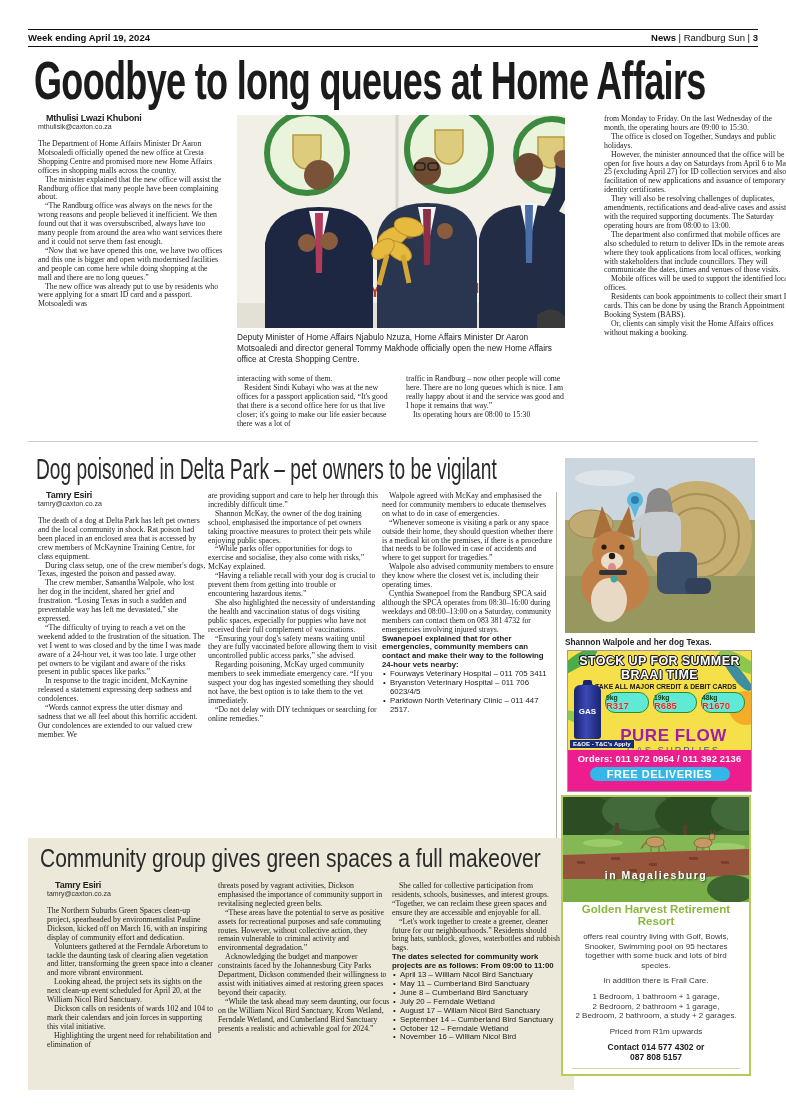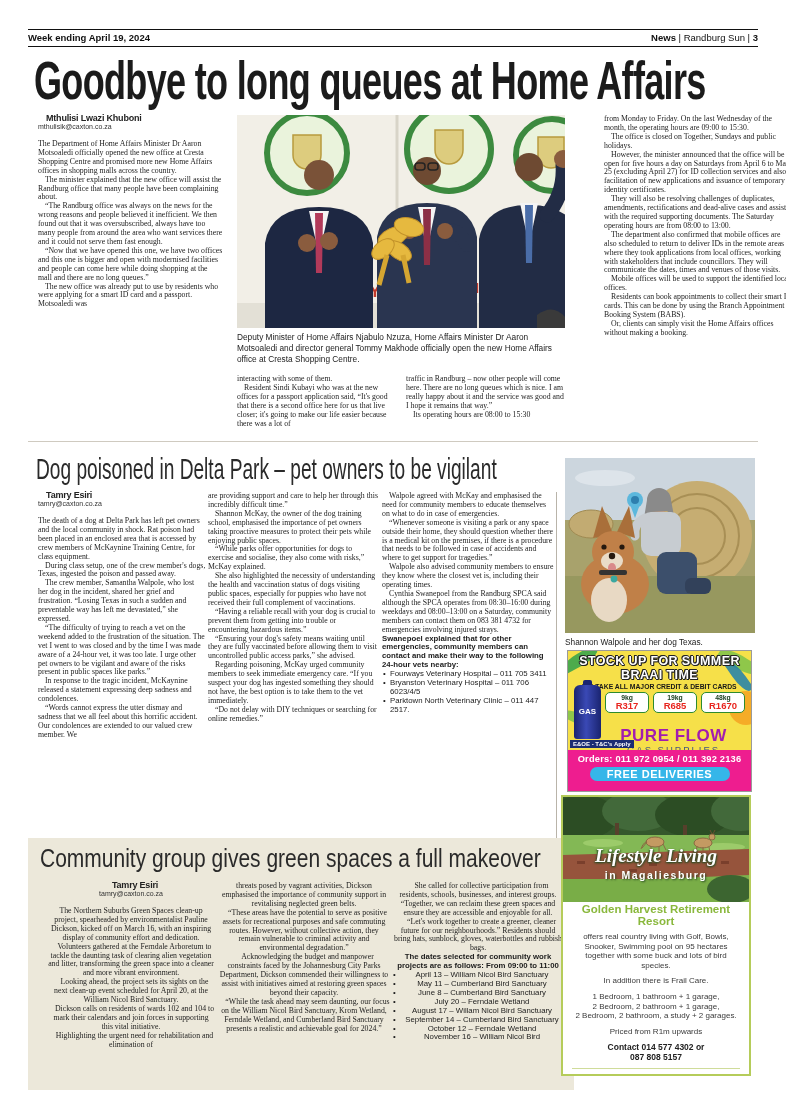--- a/index.html
+++ b/index.html
@@ -48,37 +48,37 @@
   .leaf.l1{width:40px;height:13px;left:-8px;top:2px;transform:rotate(-28deg);}
   .leaf.l2{width:44px;height:14px;right:-10px;top:4px;transform:rotate(32deg);background:#7cc24a;}
   .leaf.l3{width:36px;height:11px;right:-6px;top:20px;transform:rotate(55deg);background:#1f7fae;}
   .leaf.l4{width:34px;height:11px;left:-6px;bottom:26px;transform:rotate(24deg);background:#7cc24a;}
   .sun{position:absolute;width:34px;height:34px;border-radius:50%;background:#f5a623;right:-12px;top:40px;opacity:.9;}
   .gas-title{position:relative;text-align:center;font-weight:700;font-size:12.5px;letter-spacing:.4px;color:#fff;margin-top:3px;
              text-shadow:-1px 0 #222,1px 0 #222,0 -1px #222,0 1px #222,1px 1px #222,-1px -1px #222;}
   .gas-title.t2{margin-top:0;}
   .gas-cards{position:relative;text-align:center;font-weight:700;font-size:6.8px;color:#171717;margin-top:1px;}
   .gas-pills{position:relative;display:flex;gap:4px;justify-content:flex-end;padding-right:6px;margin-top:2px;}
-  .pill{background:#ffffff;border:1px solid #2e8b2e;border-radius:5px;width:42px;text-align:center;padding:1px 0;}
+  .pill{background:#5eead4;border:1px solid #2e8b2e;border-radius:10px;width:42px;text-align:left;padding:1px 0;}
   .pill .size{font-size:6.8px;font-weight:700;color:#14391a;line-height:7px;}
   .pill .price{font-size:9.5px;font-weight:800;color:#e8251f;line-height:10px;text-shadow:0 0 1px #fff;}
   .gas-brand{position:relative;text-align:center;margin-left:28px;font-size:17px;font-weight:800;color:#a21caf;letter-spacing:.5px;line-height:18px;margin-top:14px;}
   .gas-brand2{position:relative;text-align:center;margin-left:28px;font-size:9.5px;font-weight:400;color:#45597e;letter-spacing:2px;line-height:10px;}
   .cylinder{position:absolute;left:6px;top:34px;width:27px;height:54px;background:linear-gradient(90deg,#1a2470,#3a49b5 45%,#1a2470);
             border-radius:6px 6px 3px 3px;text-align:center;}
   .cylinder::before{content:"";position:absolute;left:9px;top:-5px;width:9px;height:5px;background:#1a2470;border-radius:2px 2px 0 0;}
   .cylinder span{color:#fff;font-weight:700;font-size:8px;line-height:54px;}
   .gas-terms{position:absolute;left:2px;bottom:2px;background:#1b2d72;color:#fff;font-weight:700;font-size:6px;padding:1px 3px;}
   .gas-pink{width:100%;height:41px;background:#ee1d8f;text-align:center;}
   .gas-orders{color:#fff;font-weight:700;font-size:9.3px;padding-top:4px;letter-spacing:.2px;}
   .gas-free{margin:3px auto 0;width:140px;background:#35b6e9;border-radius:9px;color:#fff;font-weight:800;font-size:11px;padding:1px 0;letter-spacing:.5px;}
 
   
   .green-box{left:28px;top:838px;width:546px;height:252px;background:#ece8da;overflow:hidden;}
-  .green-box .inner{position:relative;width:100%;height:100%;text-align:center;}
+  .green-box .inner{position:relative;width:100%;height:100%;}
 
   
   .life-ad{left:561px;top:795px;width:190px;height:281px;border:2px solid #b5cc5a;background:#fff;box-sizing:border-box;
            font-family:"Liberation Sans",sans-serif;overflow:hidden;}
   .life-photo{position:relative;width:100%;height:105px;overflow:hidden;}
   .life-ov1{position:absolute;left:0;right:0;top:48px;text-align:center;font-family:"Liberation Serif",serif;
             font-style:italic;font-weight:700;font-size:19px;color:#fff;text-shadow:1px 1px 2px #2c4d24,-1px 1px 2px #2c4d24;}
   .life-ov2{position:absolute;left:0;right:0;top:72px;text-align:center;font-weight:700;font-size:10.5px;color:#fff;
             letter-spacing:1.5px;text-shadow:1px 1px 2px #2c4d24;}
   .life-body{padding:1px 9px 0;text-align:center;color:#3a3a3a;}
@@ -210,22 +210,22 @@
     <p class="ind">The crew member, Samantha Walpole, who lost her dog in the incident, shared her grief and frustration. “Losing Texas in such a sudden and preventable way has left me devastated,” she expressed.</p>
     <p class="ind">“The difficulty of trying to reach a vet on the weekend added to the frustration of the situation. The vet I went to was closed and by the time I was made aware of a 24-hour vet, it was too late. I urge other pet owners to be vigilant and aware of the risks present in public spaces like parks.”</p>
     <p class="ind">In response to the tragic incident, McKaynine released a statement expressing deep sadness and condolences.</p>
     <p class="ind">“Words cannot express the utter dismay and sadness that we all feel about this horrific accident. Our condolences are extended to our valued crew member. We</p>
   </div>
 
   <div class="abs bt" style="left:208px;top:492px;width:170px;">
     <p>are providing support and care to help her through this incredibly difficult time.”</p>
     <p class="ind">Shannon McKay, the owner of the dog training school, emphasised the importance of pet owners taking proactive measures to protect their pets while enjoying public spaces.</p>
     <p class="ind">“While parks offer opportunities for dogs to exercise and socialise, they also come with risks,” McKay explained.</p>
+    <p class="ind">“Having a reliable recall with your dog is crucial to prevent them from getting into trouble or encountering hazardous items.”</p>
     <p class="ind">She also highlighted the necessity of understanding the health and vaccination status of dogs visiting public spaces, especially for puppies who have not received their full complement of vaccinations.</p>
-    <p class="ind">“Having a reliable recall with your dog is crucial to prevent them from getting into trouble or encountering hazardous items.”</p>
     <p class="ind">“Ensuring your dog's safety means waiting until they are fully vaccinated before allowing them to visit uncontrolled public access parks,” she advised.</p>
     <p class="ind">Regarding poisoning, McKay urged community members to seek immediate emergency care. “If you suspect your dog has ingested something they should not have, the best option is to take them to the vet immediately.</p>
     <p class="ind">“Do not delay with DIY techniques or searching for online remedies.”</p>
   </div>
 
   <div class="abs bt" style="left:382px;top:492px;width:172px;">
     <p class="ind">Walpole agreed with McKay and emphasised the need for community members to educate themselves on what to do in case of emergencies.</p>
     <p class="ind">“Whenever someone is visiting a park or any space outside their home, they should question whether there is a medical kit on the premises, if there is a procedure that needs to be followed in case of accidents and where to get support for tragedies.”</p>
     <p class="ind">Walpole also advised community members to ensure they know where the closest vet is, including their operating times.</p>
     <p class="ind">Cynthia Swanepoel from the Randburg SPCA said although the SPCA operates from 08:30–16:00 during weekdays and 08:00–13:00 on a Saturday, community members can contact them on 083 381 4732 for emergencies involving injured strays.</p>
@@ -264,21 +264,21 @@
       <circle cx="48" cy="94" r="21" fill="#c08048"></circle>
       <ellipse cx="47" cy="103" rx="11" ry="9" fill="#e9dcc8"></ellipse>
       <circle cx="47" cy="98" r="3.2" fill="#26190f"></circle>
       <ellipse cx="47" cy="110" rx="4" ry="5" fill="#d98a8a"></ellipse>
       <circle cx="39" cy="89" r="2.6" fill="#26190f"></circle>
         <circle cx="57" cy="89" r="2.6" fill="#26190f"></circle>
       <rect x="34" y="112" width="28" height="5" rx="2" fill="#333"></rect>
       <circle cx="49" cy="121" r="3.4" fill="#3aa8a0"></circle>
     </svg>
   </div>
-  <div class="abs caption" style="left:565px;top:637px;width:190px;">Shannon Walpole and her dog Texas.</div>
+  <div class="abs caption" style="left:565px;top:637px;width:190px;font-weight:bold;">Shannon Walpole and her dog Texas.</div>
 
   <div class="abs vr1"></div>
 
   <div class="abs gas-ad">
     <div class="gas-yellow">
       <span class="leaf l1"></span>
       <span class="leaf l2"></span>
       <span class="leaf l3"></span>
       <span class="leaf l4"></span>
       <span class="sun"></span>
@@ -380,21 +380,20 @@
           <rect x="14" y="64" width="8" height="3"></rect>
             <rect x="48" y="60" width="9" height="3"></rect>
           <rect x="86" y="66" width="8" height="3"></rect>
             <rect x="126" y="60" width="9" height="3"></rect>
           <rect x="158" y="64" width="8" height="3"></rect>
             <rect x="66" y="72" width="8" height="3"></rect>
         </g>
         <rect y="82" width="186" height="23" fill="#79ad47"></rect>
         <ellipse cx="168" cy="92" rx="24" ry="14" fill="#3c6530"></ellipse>
       </svg>
-      <div class="life-ov1">Lifestyle Living</div>
       <div class="life-ov2">in Magaliesburg</div>
     </div>
     <div class="life-body">
       <div class="life-title">Golden Harvest Retirement Resort</div>
       <p class="life-p">offers real country living with Golf, Bowls, Snooker, Swimming pool on 95 hectares together with some buck and lots of bird species.</p>
       <p class="life-p">In addition there is Frail Care.</p>
       <div class="life-units">
         <div class="life-unit">1 Bedroom, 1 bathroom + 1 garage,</div>
         <div class="life-unit">2 Bedroom, 2 bathroom + 1 garage,</div>
         <div class="life-unit">2 Bedroom, 2 bathroom, a study + 2 garages.</div>

